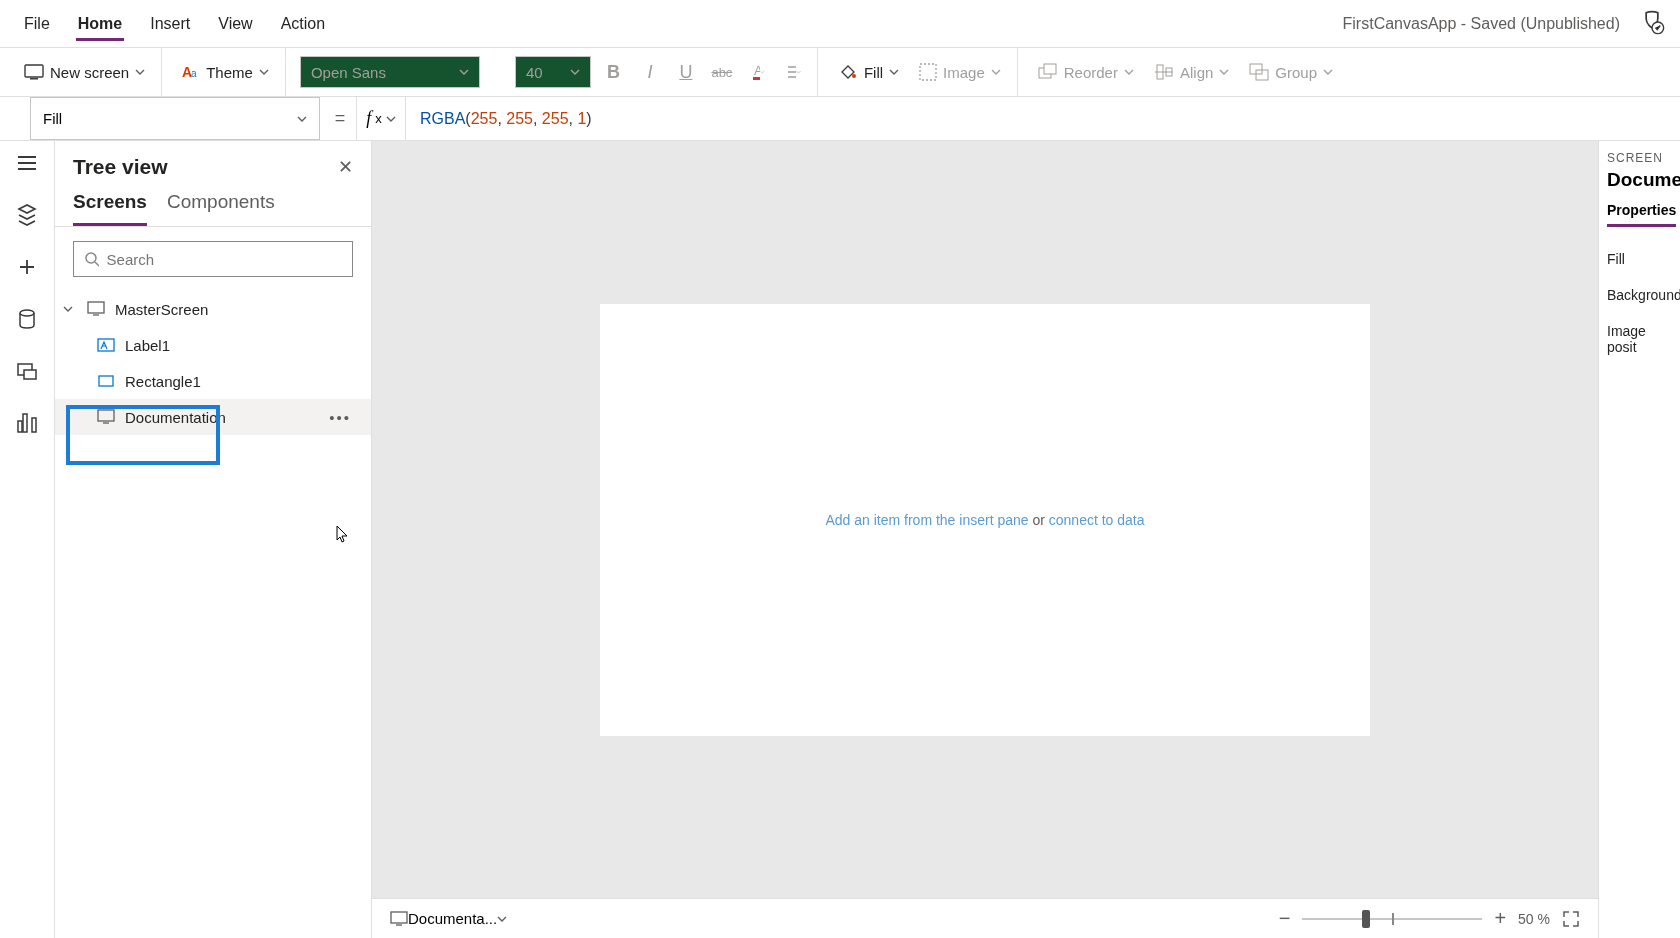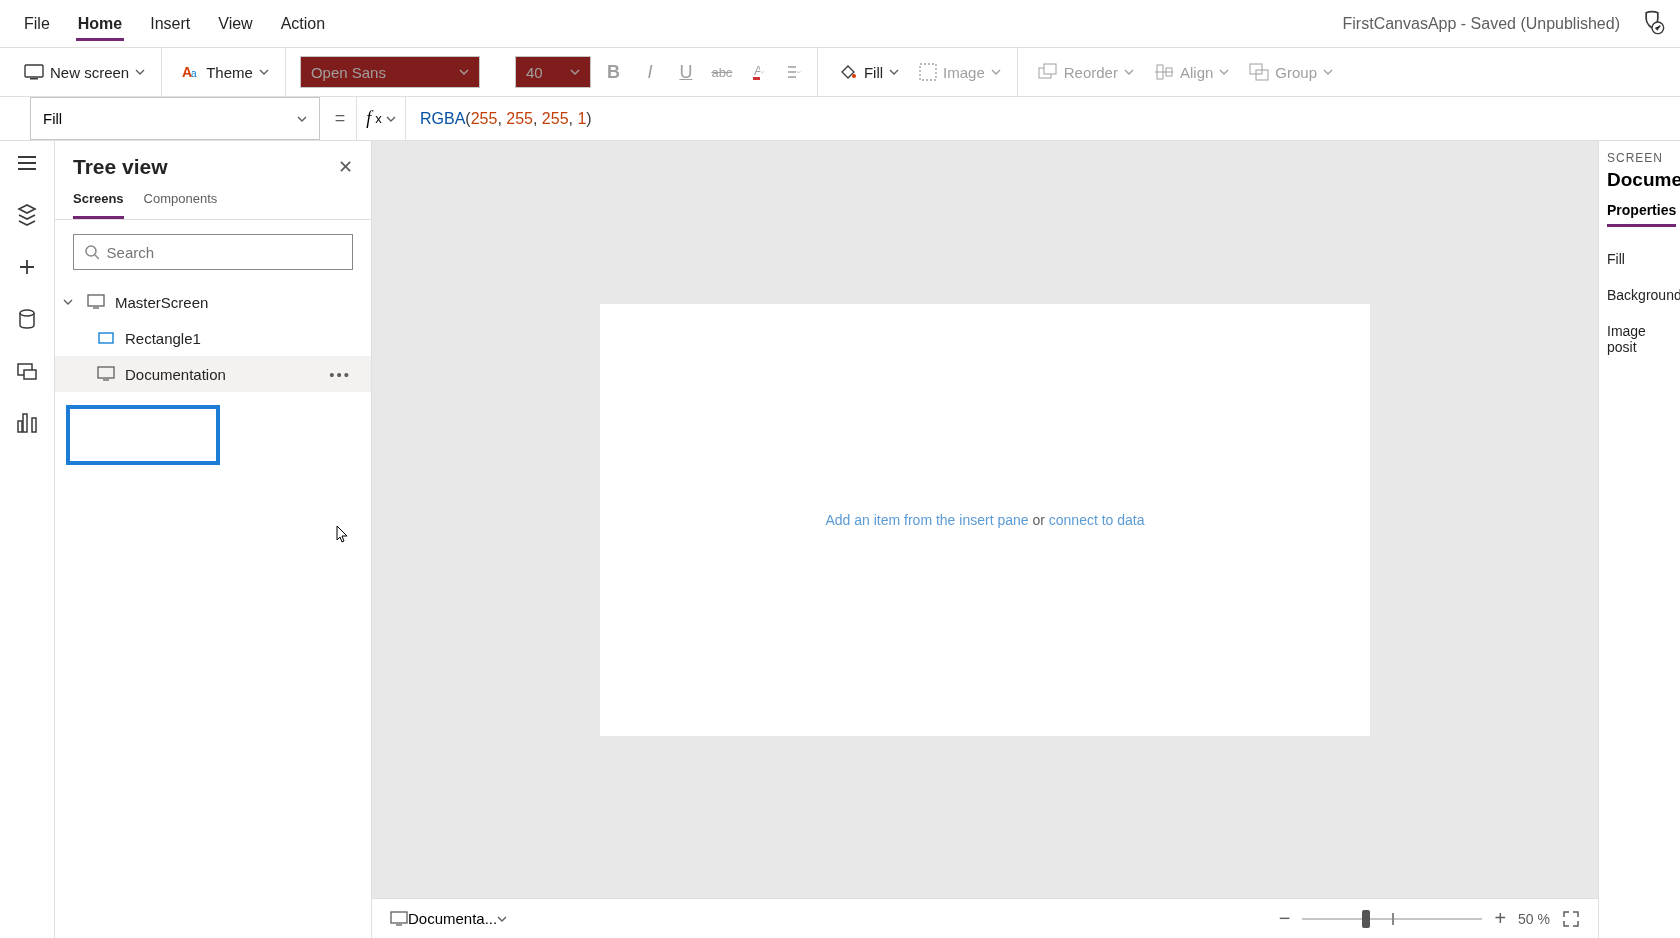--- a/index.html
+++ b/index.html
@@ -20,21 +20,21 @@
   .menubar .title { position:absolute; right:60px; font-size:16px; color: var(--text-dim);}
   .menubar .checker { position:absolute; right:14px; top:8px; width:28px; height:28px; }
 
   
   .ribbon { height:49px; border-bottom:1px solid var(--border); display:flex; align-items:center; padding:0 8px; gap:4px;}
   .ribbon .grp { display:flex; align-items:center; height:100%; padding:0 10px; border-right:1px solid var(--border); gap:8px;}
   .ribbon .grp:last-child{border-right:none;}
   .ribbon .btn { display:flex; align-items:center; gap:6px; font-size:15px; color:var(--text); padding:4px 6px; cursor:pointer;}
   .ribbon .btn.dim, .ribbon .btn.dim * { color:#a19f9d;}
   .chev { width:10px; height:10px;}
-  .font-box, .size-box { border:1px solid #c8c6c4; height:32px; display:flex; align-items:center; padding:0 10px; font-size:15px; background:#7f1d1d;}
+  .font-box, .size-box { border:1px solid #c8c6c4; height:32px; display:flex; align-items:center; padding:0 10px; font-size:15px; background:#14532d;}
   .font-box{width:180px;} .size-box{width:76px;margin-left:25px;}
   .icnbtn{ width:26px; height:26px; display:flex; align-items:center; justify-content:center; color:#a19f9d; font-size:18px; padding:0 6px;}
 
   
   .fbar { height:44px; border-bottom:1px solid var(--border); display:flex; align-items:center;}
   .fbar .prop { width:290px; height:100%; border:1px solid #c8c6c4; margin:4px 4px 4px 30px; display:flex; align-items:center; padding:0 12px; font-size:15px;}
   .fbar .prop .chev{margin-left:auto;}
   .fbar .eq { width:32px; text-align:center; font-size:18px; color:var(--text-dim);}
   .fbar .fx { width:50px; height:100%; display:flex; align-items:center; justify-content:center; border-left:1px solid var(--border); border-right:1px solid var(--border); gap:4px;}
   .fbar .formula { flex:1; padding:0 14px; font-size:16px; font-family: Consolas, monospace;}
@@ -42,21 +42,21 @@
 
   
   .main { display:flex; height: calc(938px - 48px - 49px - 44px); }
   .rail { width:55px; border-right:1px solid var(--border); display:flex; flex-direction:column; align-items:center; padding-top:10px; gap:28px;}
   .rail .ricon{ width:24px; height:24px; color:#605e5c; cursor:pointer;}
   .treepane { width:317px; border-right:1px solid var(--border); display:flex; flex-direction:column; background:#fff;}
   .treepane .hdr{ display:flex; align-items:center; padding:14px 18px 4px; }
   .treepane .hdr h2{ font-size:21px; font-weight:600; color:var(--text);}
   .treepane .hdr .close{ margin-left:auto; font-size:18px; color:#605e5c; cursor:pointer;}
   .treetabs { display:flex; gap:20px; padding:8px 18px 0; border-bottom:1px solid var(--border);}
-  .treetabs .ttab{ font-size:13px; padding-bottom:10px; color:var(--text-dim); cursor:pointer;}
+  .treetabs .ttab{ font-size:19px; padding-bottom:10px; color:var(--text-dim); cursor:pointer;}
   .treetabs .ttab.active{ color:var(--text); font-weight:600; border-bottom:3px solid var(--accent);}
   .search { margin:14px 18px 8px; border:1px solid #8a8886; height:36px; display:flex; align-items:center; padding:0 10px; gap:8px;}
   .search input{ border:none; outline:none; width:100%; font-size:15px;}
   .tree { padding:6px 0; }
   .titem { display:flex; align-items:center; gap:10px; height:36px; padding:0 10px 0 18px; font-size:15px; color:var(--text); cursor:pointer; position:relative;}
   .titem .caret{width:14px; text-align:center; color:#605e5c;}
   .titem .ticon{width:18px; height:18px; flex-shrink:0;}
   .titem.selected{ background:#f3f2f1;}
   .titem .more{ margin-left:auto; margin-right:10px; color:#605e5c; letter-spacing:2px;}
   .hl-box{ border:4px solid #1c7cd6; position:absolute; left:66px; top:405px; width:154px; height:60px; pointer-events:none;}
@@ -311,20 +311,27 @@
         <span class="caret">
           <svg width="10" height="10" viewBox="0 0 10 10">
               <path d="M1 3l4 4 4-4" fill="none" stroke="#605e5c" stroke-width="1.4"></path>
             </svg>
         </span>
         <svg class="ticon" viewBox="0 0 18 18">
             <rect x="1" y="2" width="16" height="11" fill="none" stroke="#605e5c" stroke-width="1.3"></rect>
             <line x1="6" y1="15" x2="12" y2="15" stroke="#605e5c" stroke-width="1.3"></line>
           </svg>
         <span>MasterScreen</span>
+      </div>
+      <div class="titem" style="padding-left:42px;">
+        <svg class="ticon" viewBox="0 0 18 18">
+            <rect x="1" y="3" width="16" height="12" fill="none" stroke="#0078d4" stroke-width="1.3"></rect>
+            <path d="M4 13l3-7 3 7M5 10h4" fill="none" stroke="#0078d4" stroke-width="1.2"></path>
+          </svg>
+        <span>Label1</span>
       </div>
       <div class="titem" style="padding-left:42px;">
         <svg class="ticon" viewBox="0 0 18 18">
             <rect x="2" y="4" width="14" height="10" fill="none" stroke="#0078d4" stroke-width="1.3"></rect>
           </svg>
         <span>Rectangle1</span>
       </div>
       <div class="titem selected" style="padding-left:18px;">
         <span class="caret"></span>
         <svg class="ticon" viewBox="0 0 18 18">

